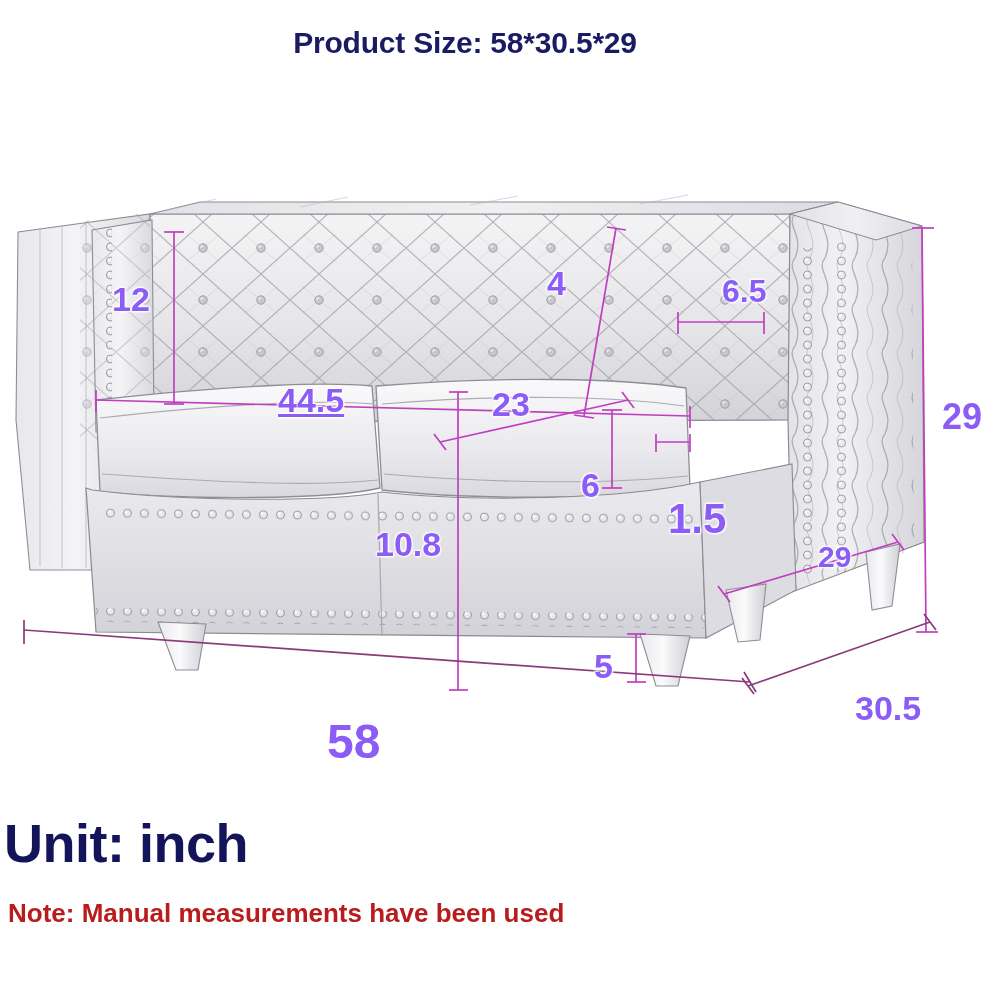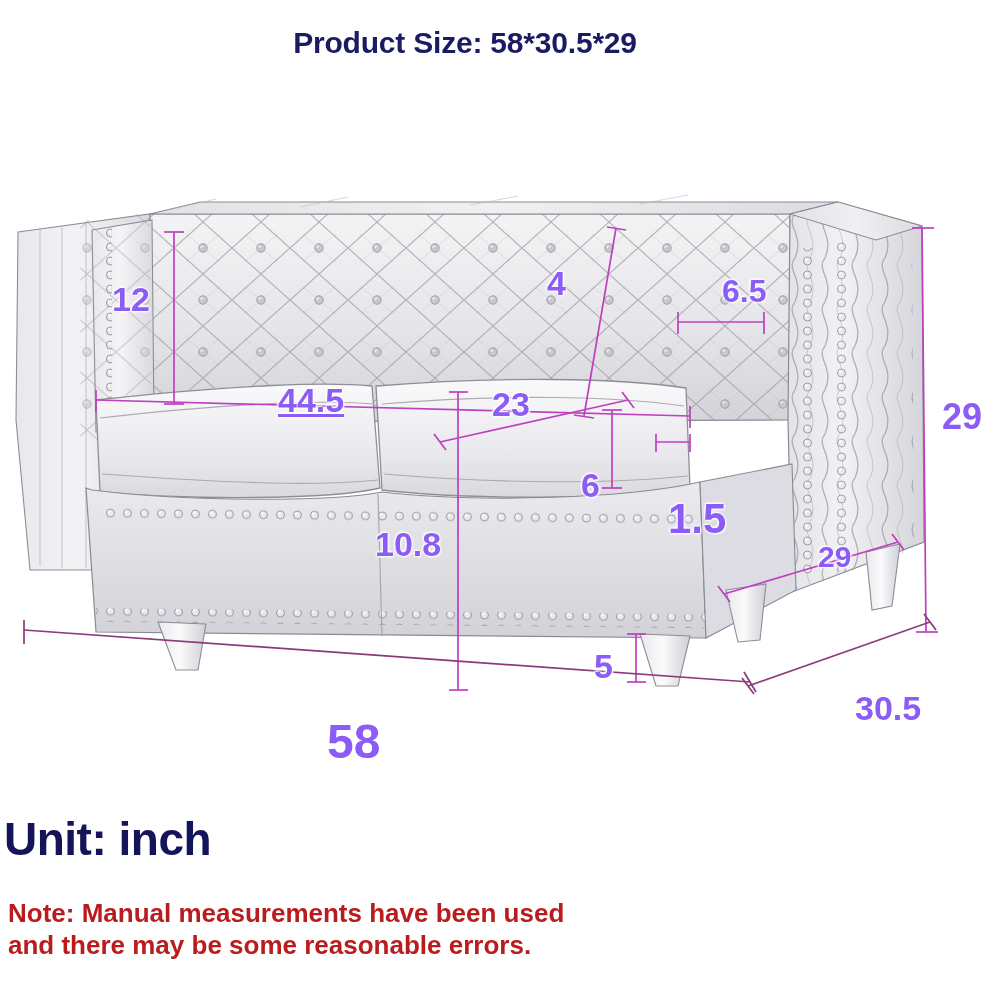--- a/index.html
+++ b/index.html
@@ -66,21 +66,21 @@
   .d29r  { left: 942px; top: 399px; font-size: 36px; }
   .d29d  { left: 818px; top: 542px; font-size: 30px; }
   .d5    { left: 594px; top: 649px; font-size: 34px; }
   .d58   { left: 327px; top: 718px; font-size: 48px; }
   .d305  { left: 855px; top: 691px; font-size: 34px; }
 
   
   #unit-text {
     position: absolute;
     left: 4px; top: 812px;
-    font-size: 46px;
+    font-size: 54px;
     font-weight: bold;
     color: #14145a;
     letter-spacing: -0.5px;
   }
   #note-block {
     position: absolute;
     left: 8px; top: 898px;
     width: 790px;
     font-size: 26px;
     font-weight: bold;
@@ -352,16 +352,15 @@
   <div class="dim-label d29r">29</div>
   <div class="dim-label d29d">29</div>
   <div class="dim-label d5">5</div>
   <div class="dim-label d58">58</div>
   <div class="dim-label d305">30.5</div>
 
   <div id="unit-text">Unit: inch</div>
 
   <div id="note-block">
     <div>Note: Manual measurements have been used</div>
-    <div> and there may be some reasonable errors.</div>
   </div>
 
 </div>
 
 </body></html>

